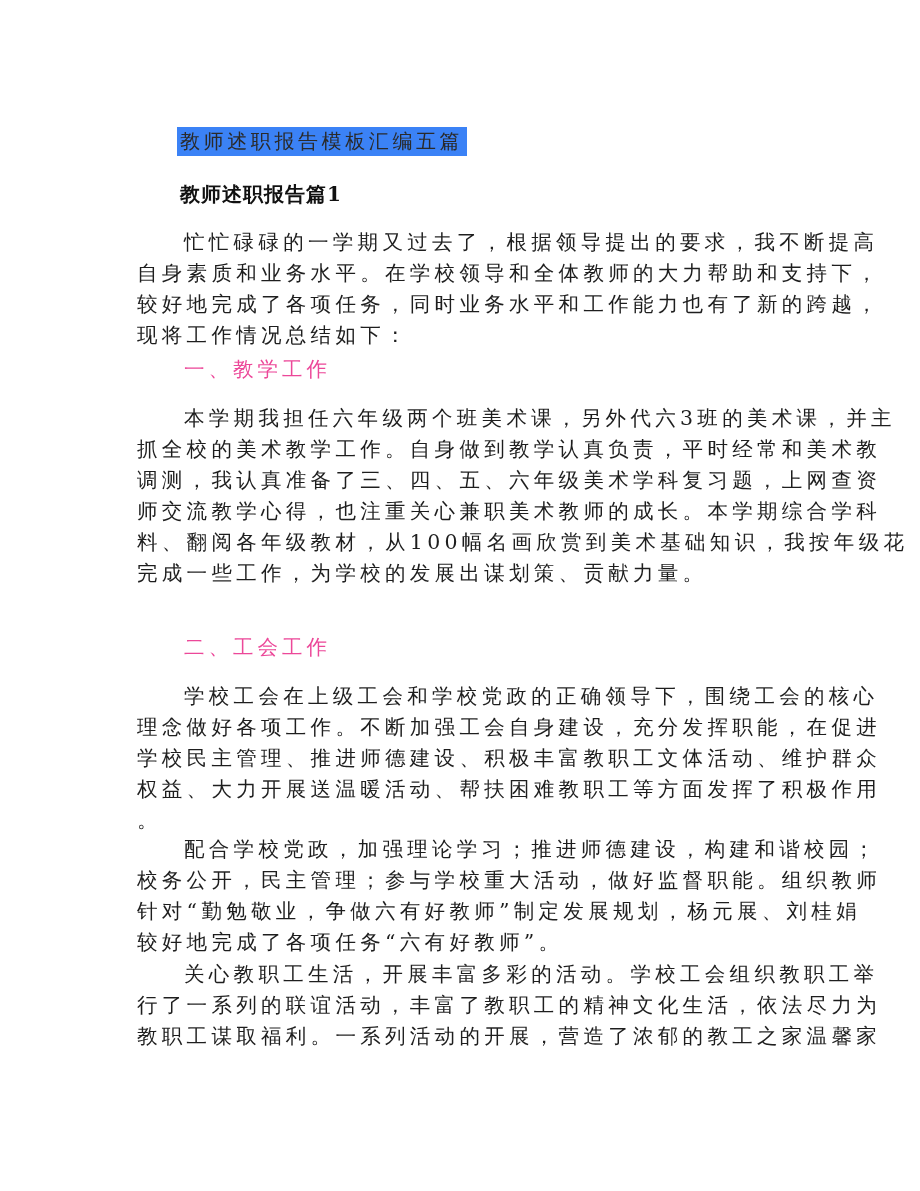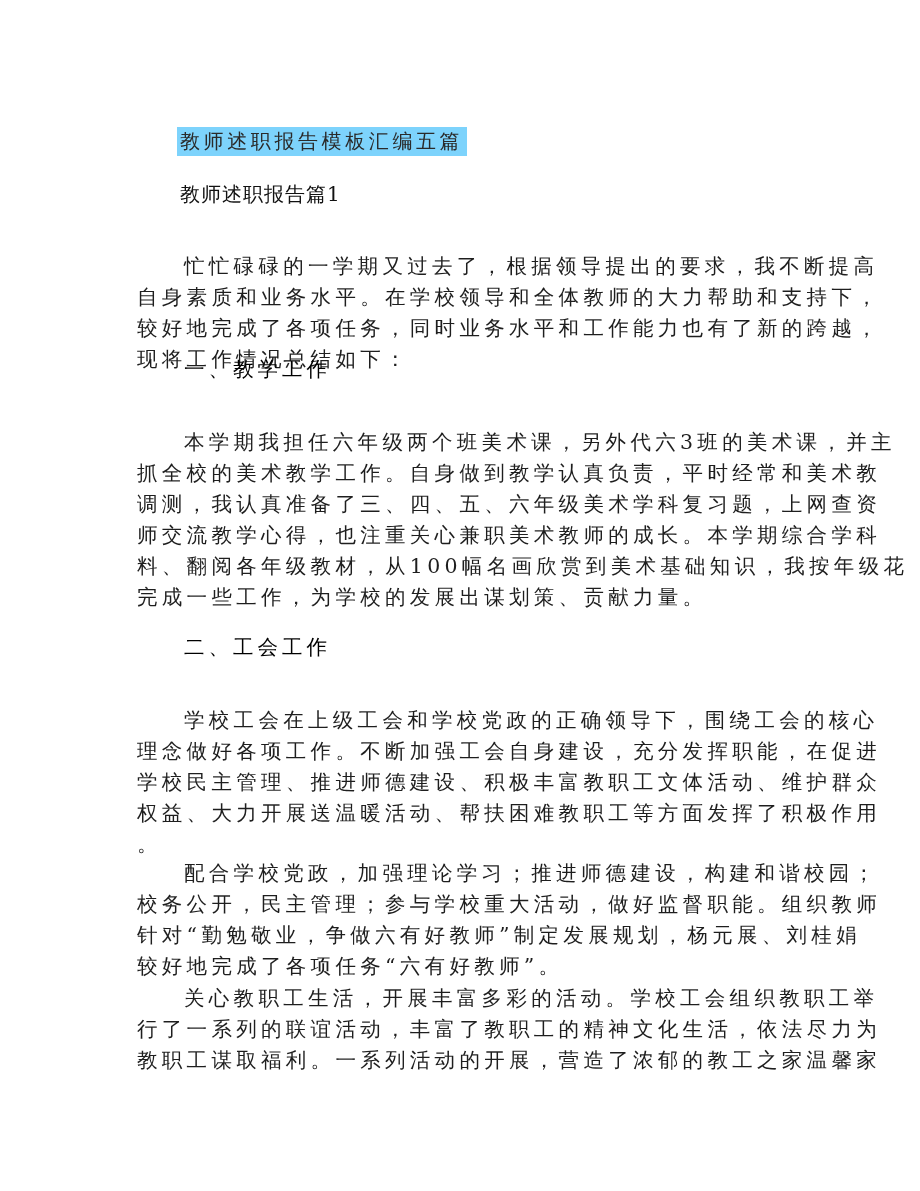--- a/index.html
+++ b/index.html
@@ -13,38 +13,38 @@
       position: relative;
       overflow: hidden;
       font-family: "DejaVu Serif", "Liberation Serif", serif;
       color: #1a1a1a;
     }
     .doc-title-wrap {
       position: absolute;
       left: 177px;
       top: 127px;
       height: 29px;
-      background: #7dd3fc;
+      background: #3b82f6;
       padding: 0 4px 0 3px;
       display: flex;
       align-items: center;
     }
     .doc-title {
       font-size: 20px;
       letter-spacing: 3.6px;
       color: #2a2a2a;
       white-space: nowrap;
       line-height: 29px;
     }
     .section-title {
       position: absolute;
       left: 180px;
       top: 180px;
       font-size: 20px;
-      font-weight: normal;
+      font-weight: bold;
       letter-spacing: 1px;
       color: #111;
       white-space: nowrap;
       line-height: 28px;
     }
     .para {
       position: absolute;
       left: 137px;
       width: 636px;
       font-size: 20.5px;
@@ -55,29 +55,29 @@
       margin: 0;
       color: #1e1e1e;
       word-break: break-all;
     }
     .heading {
       position: absolute;
       left: 184px;
       font-size: 20.5px;
       line-height: 31px;
       letter-spacing: 4px;
-      color: #000000;
+      color: #ec4899;
       white-space: nowrap;
     }
     .line {
       display: block;
       white-space: nowrap;
       text-indent: 0;
     }
-    .line.first { padding-left: 47px; margin-top: 24px; }
+    .line.first { padding-left: 47px; }
   </style>
 </head>
 <body>
 
 <div>
 
   <div class="doc-title-wrap">
     <span class="doc-title">教师述职报告模板汇编五篇</span>
   </div>
 

